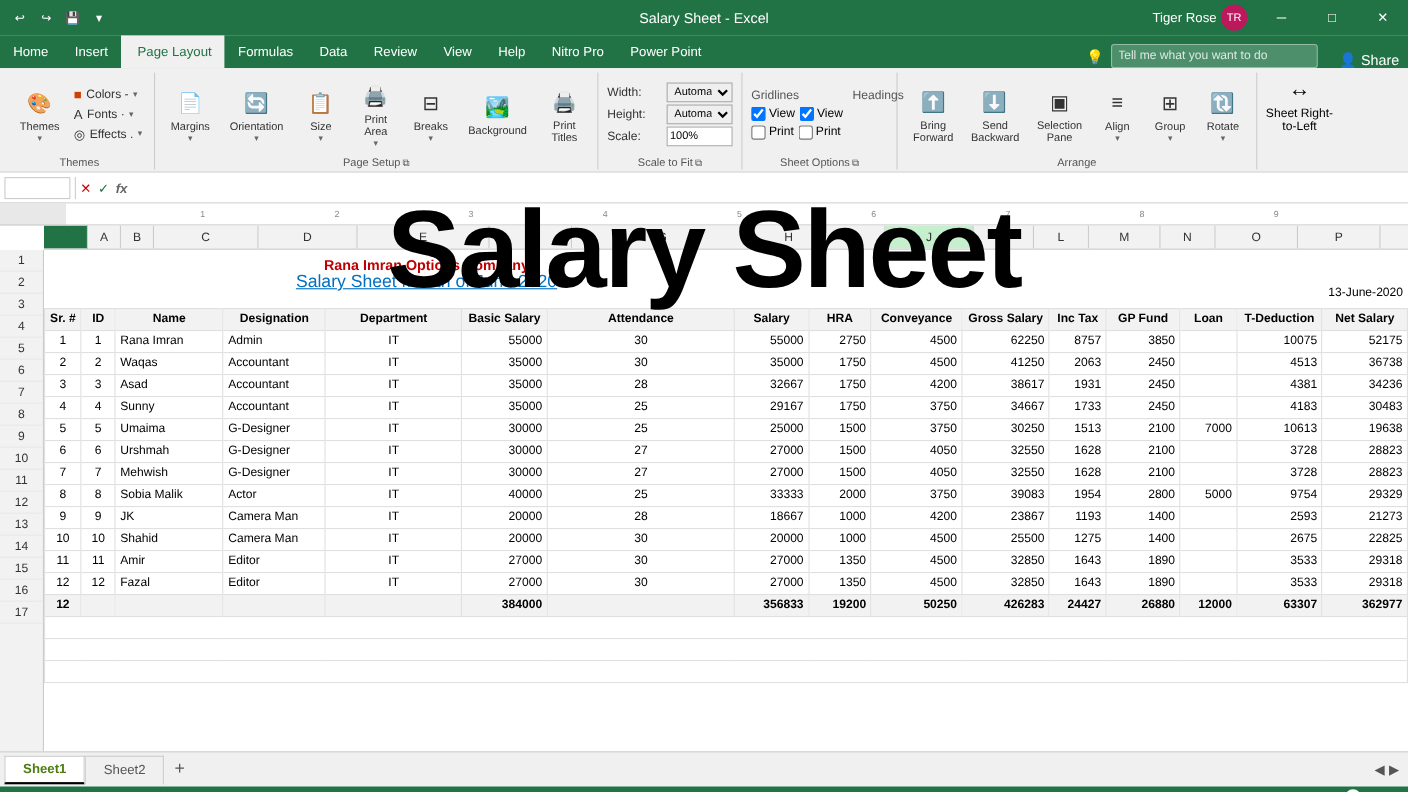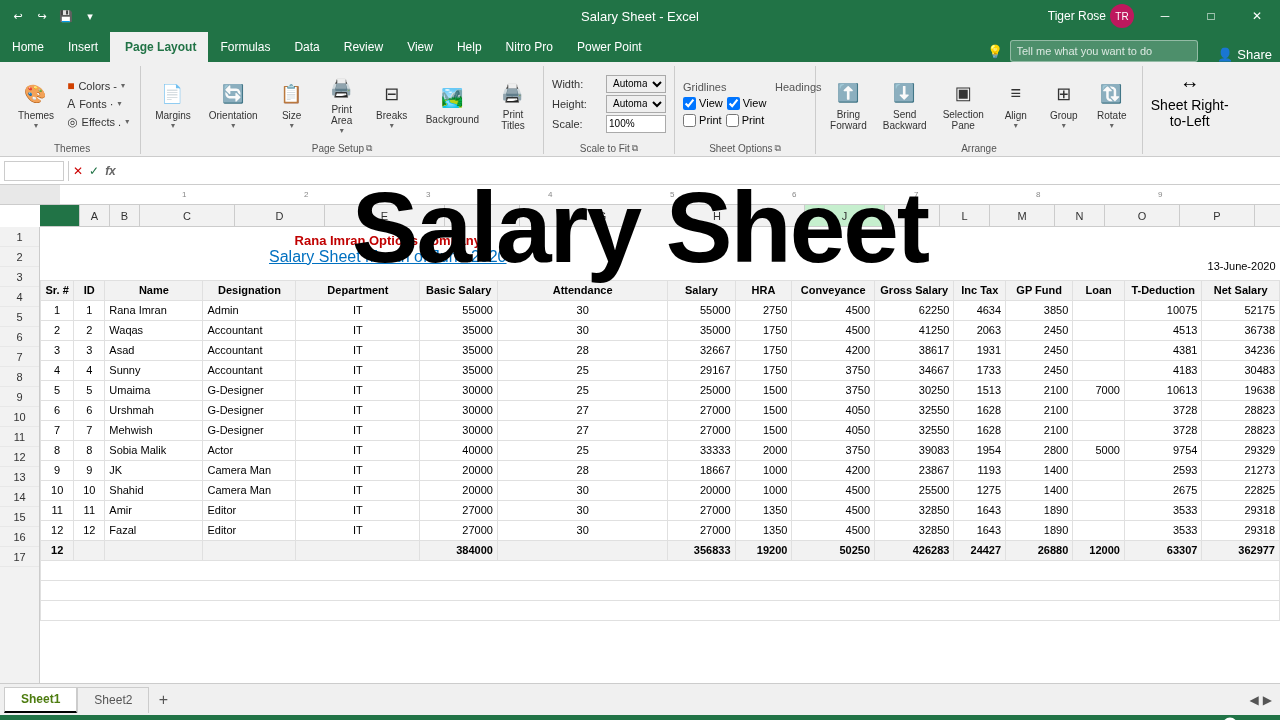--- a/index.html
+++ b/index.html
@@ -79,21 +79,21 @@
       color: white;
       font-size: 12px;
       cursor: pointer;
       height: 30px;
       display: flex;
       align-items: center;
     }
     .ribbon-tab.active {
       background: #f0f0f0;
       color: #217346;
-      font-weight: bold;
+      font-weight: normal;
       padding-left: 15px;
     }
     .ribbon-tab-search {
       margin-left: auto;
       display: flex;
       align-items: center;
       color: white;
       font-size: 12px;
       padding: 0 12px;
       gap: 6px;
@@ -597,21 +597,21 @@
         </div>
       </div>
       <div class="ribbon-group-label">Arrange</div>
     </div>
 
     <div class="ribbon-group">
       <div class="ribbon-group-content" style="flex-direction:column;align-items:center;">
         <div style="display:flex;align-items:center;gap:4px;">
           <span style="font-size:20px;">↔</span>
         </div>
-        <span style="font-size:14px;text-align:center;">Sheet Right-<br>to-Left</span>
+        <span style="font-size:11px;text-align:center;">Sheet Right-<br>to-Left</span>
       </div>
     </div>
   </div>
 
   <div class="formula-bar">
     <input class="cell-ref-box" value="" style="">
     <div class="formula-divider"></div>
     <div class="formula-icons">
       <span style="cursor:pointer;color:#c00;">✕</span>
       <span style="cursor:pointer;color:#217346;">✓</span>
@@ -744,21 +744,21 @@
             <td class="center">1</td>
             <td>Rana Imran</td>
             <td>Admin</td>
             <td class="center">IT</td>
             <td class="number">55000</td>
             <td class="center">30</td>
             <td class="number">55000</td>
             <td class="number">2750</td>
             <td class="number">4500</td>
             <td class="number">62250</td>
-            <td class="number">4634</td>
+            <td class="number">8757</td>
             <td class="number">3850</td>
             <td></td>
             <td class="number">10075</td>
             <td class="number">52175</td>
           </tr>
           <tr>
             <td class="center">2</td>
             <td class="center">2</td>
             <td>Waqas</td>
             <td>Accountant</td>

